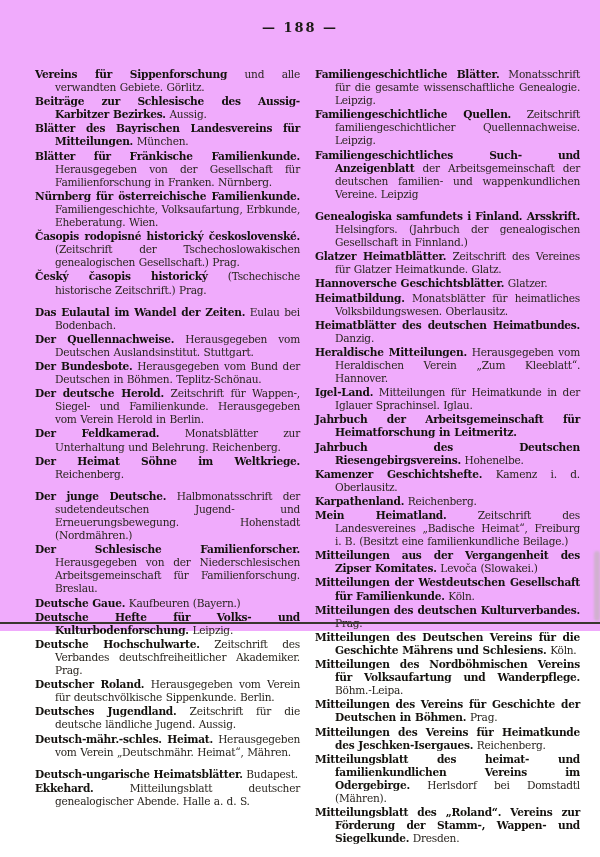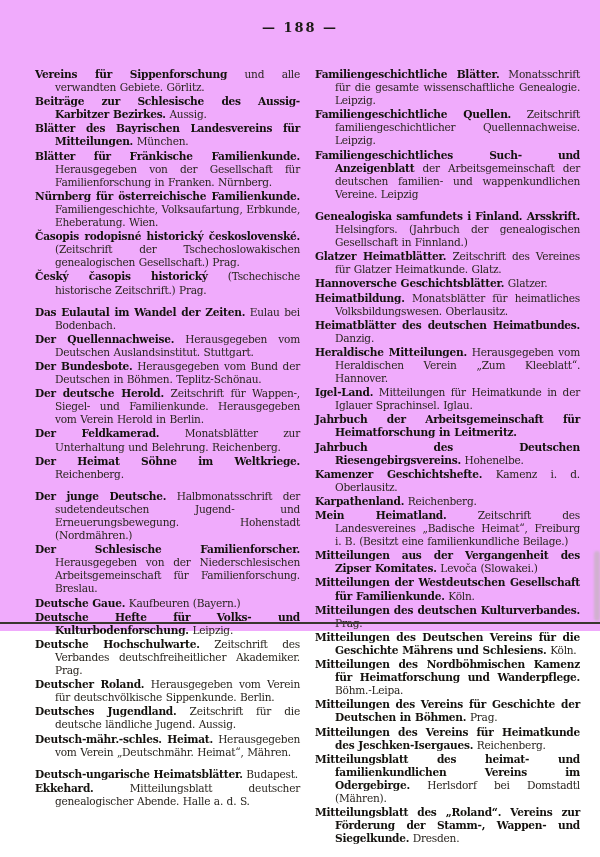--- a/index.html
+++ b/index.html
@@ -111,21 +111,21 @@
         <p class="entry"><span class="entry-title">Igel-Land.</span> <span>Mitteilungen für Heimatkunde in der Iglauer Sprachinsel. Iglau.</span></p>
         <p class="entry"><span class="entry-title">Jahrbuch der Arbeitsgemeinschaft für Heimatforschung in Leitmeritz.</span></p>
         <p class="entry"><span class="entry-title">Jahrbuch des Deutschen Riesengebirgsvereins.</span> <span>Hohenelbe.</span></p>
         <p class="entry"><span class="entry-title">Kamenzer Geschichtshefte.</span> <span>Kamenz i. d. Oberlausitz.</span></p>
         <p class="entry"><span class="entry-title">Karpathenland.</span> <span>Reichenberg.</span></p>
         <p class="entry"><span class="entry-title">Mein Heimatland.</span> <span>Zeitschrift des Landesvereines „Badische Heimat“, Freiburg i. B. (Besitzt eine familienkundliche Beilage.)</span></p>
         <p class="entry"><span class="entry-title">Mitteilungen aus der Vergangenheit des Zipser Komitates.</span> <span>Levoča (Slowakei.)</span></p>
         <p class="entry"><span class="entry-title">Mitteilungen der Westdeutschen Gesellschaft für Familienkunde.</span> <span>Köln.</span></p>
         <p class="entry"><span class="entry-title">Mitteilungen des deutschen Kulturverbandes.</span> <span>Prag.</span></p>
         <p class="entry"><span class="entry-title">Mitteilungen des Deutschen Vereins für die Geschichte Mährens und Schlesiens.</span> <span>Köln.</span></p>
-        <p class="entry"><span class="entry-title">Mitteilungen des Nordböhmischen Kamenz für Heimatforschung und Wanderpflege.</span> <span>Böhm.-Leipa.</span></p>
+        <p class="entry"><span class="entry-title">Mitteilungen des Nordböhmischen Vereins für Volksaufartung und Wanderpflege.</span> <span>Böhm.-Leipa.</span></p>
         <p class="entry"><span class="entry-title">Mitteilungen des Vereins für Geschichte der Deutschen in Böhmen.</span> <span>Prag.</span></p>
         <p class="entry"><span class="entry-title">Mitteilungen des Vereins für Heimatkunde des Jeschken-Isergaues.</span> <span>Reichenberg.</span></p>
         <p class="entry"><span class="entry-title">Mitteilungsblatt des heimat- und familienkundlichen Vereins im Odergebirge.</span> <span>Herlsdorf bei Domstadtl (Mähren).</span></p>
         <p class="entry"><span class="entry-title">Mitteilungsblatt des „Roland“. Vereins zur Förderung der Stamm-, Wappen- und Siegelkunde.</span> <span>Dresden.</span></p>
       </div>
   </div>
 
   <div class="edge-smudge"></div>
   <div class="bottom-rule"></div>
 </div>

